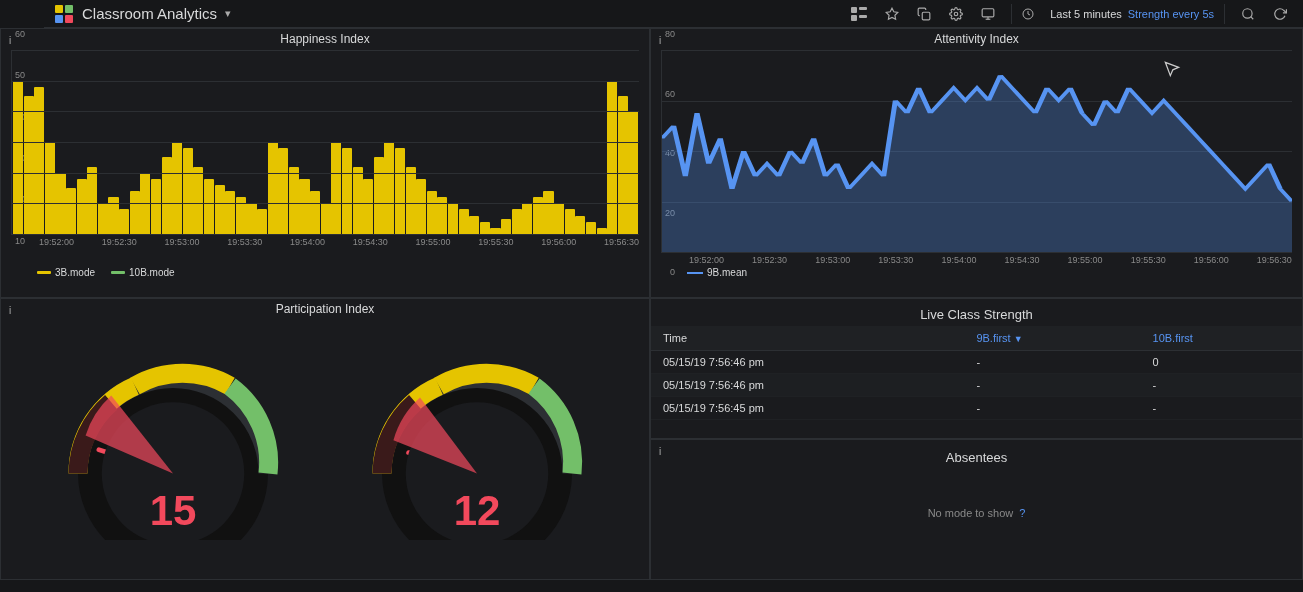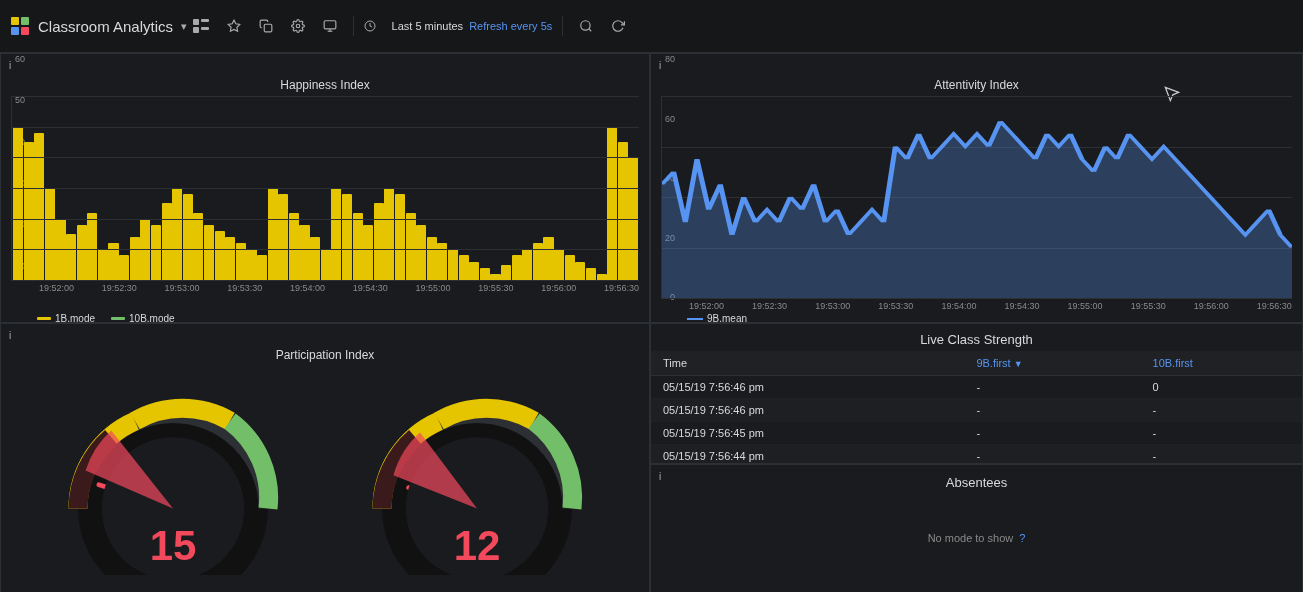--- a/index.html
+++ b/index.html
@@ -10,25 +10,26 @@
       font-size: 12px;
       width: 1303px;
       height: 592px;
       overflow: hidden;
     }
 
     
     .topbar {
       background: #161719;
       border-bottom: 1px solid #2c2f33;
-      height: 53px;
+      height: 28px;
       display: flex;
       align-items: center;
       padding: 0 10px;
-      justify-content: flex-start;
+      justify-content: space-between;
+      margin-left: 44px;
     }
     .topbar-left {
       display: flex;
       align-items: center;
       gap: 8px;
     }
     .app-icon {
       width: 20px;
       height: 20px;
       display: flex;
@@ -91,21 +92,21 @@
     .panel {
       border: 1px solid #2c2f33;
       background: #1a1b1e;
       position: relative;
       overflow: hidden;
     }
     .panel-title {
       text-align: center;
       font-size: 12px;
       color: #d8d9da;
-      padding: 24px 0 4px;
+      padding: 3px 0 4px;
       font-weight: 400;
     }
     .panel-info {
       position: absolute;
       top: 6px;
       left: 8px;
       font-size: 10px;
       color: #aaa;
       cursor: pointer;
     }
@@ -319,21 +320,21 @@
       </svg>
     </button>
     <div class="divider-v"></div>
     <button class="time-range">
       <svg width="12" height="12" viewBox="0 0 24 24" fill="none" stroke="#aaa" stroke-width="2">
         <circle cx="12" cy="12" r="10"></circle>
           <polyline points="12 6 12 12 16 14"></polyline>
       </svg>
       <span>Last 5 minutes</span>
     </button>
-    <span class="refresh-text">Refresh every 5s</span>
+    <span class="refresh-text">Strength every 5s</span>
     <div class="divider-v"></div>
     <button class="topbar-btn">
       <svg width="14" height="14" viewBox="0 0 24 24" fill="none" stroke="#aaa" stroke-width="2">
         <circle cx="11" cy="11" r="8"></circle>
           <line x1="21" y1="21" x2="16.65" y2="16.65"></line>
       </svg>
     </button>
     <button class="topbar-btn">
       <svg width="14" height="14" viewBox="0 0 24 24" fill="none" stroke="#aaa" stroke-width="2">
         <polyline points="23 4 23 10 17 10"></polyline>
@@ -442,21 +443,21 @@
           <span>19:54:30</span>
           <span>19:55:00</span>
           <span>19:55:30</span>
           <span>19:56:00</span>
           <span>19:56:30</span>
       </div>
     </div>
     <div class="legend">
       <div class="legend-item">
         <div class="legend-dot" style="background:#e5c400;"></div>
-        <span>1B.mode</span>
+        <span>3B.mode</span>
       </div>
       <div class="legend-item">
         <div class="legend-dot" style="background:#73bf69;"></div>
         <span>10B.mode</span>
       </div>
     </div>
     <div class="resize-handle-v"></div>
     <div class="resize-handle-h"></div>
   </div>
 
@@ -583,25 +584,20 @@
             <tr>
       <td>05/15/19 7:56:46 pm</td>
       <td>-</td>
       <td>-</td>
     </tr>
             <tr>
       <td>05/15/19 7:56:45 pm</td>
       <td>-</td>
       <td>-</td>
     </tr>
-            <tr>
-      <td>05/15/19 7:56:44 pm</td>
-      <td>-</td>
-      <td>-</td>
-    </tr>
           </tbody>
       </table>
     </div>
 
     <div class="absentees-panel">
       <span class="panel-info">i</span>
       <div class="absentees-title">Absentees</div>
       <div class="no-data">
         <span>No mode to show</span>
         <span style="cursor:pointer;color:#5794f2;">?</span>

